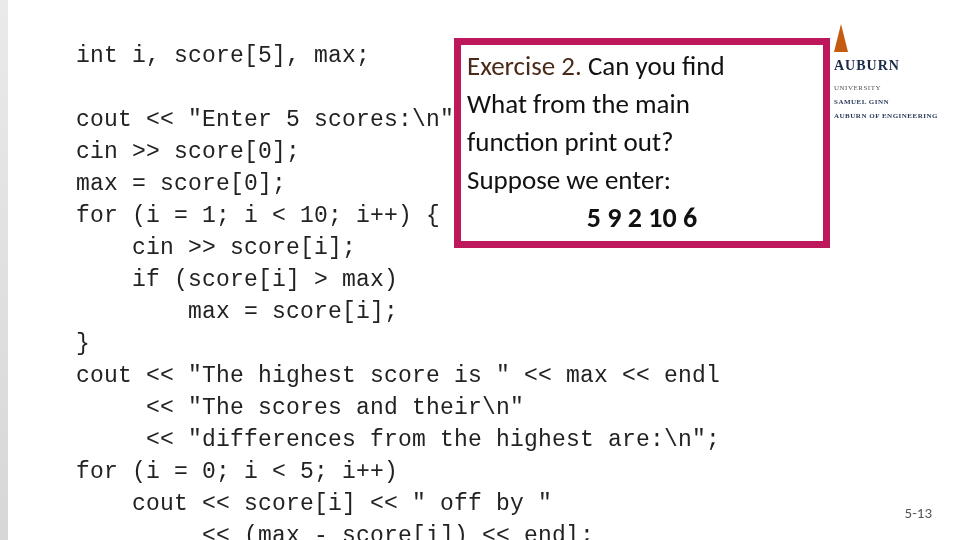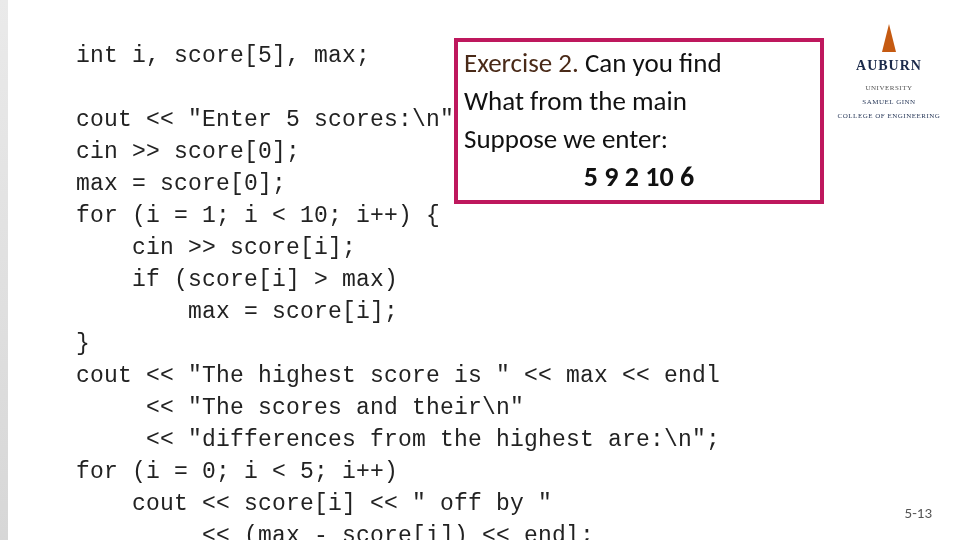--- a/index.html
+++ b/index.html
@@ -28,42 +28,42 @@
     line-height: 32px;
     white-space: pre;
     color: #222;
     letter-spacing: 0.2px;
   }
   .exercise-box {
     position: absolute;
     left: 454px;
     top: 38px;
     width: 350px;
-    border: 4px solid #be185d;
+    border: 7px solid #be185d;
     background: #fff;
     font-family: Calibri, Arial, sans-serif;
     font-size: 27px;
     line-height: 38px;
     color: #111;
     padding: 2px 6px 4px 6px;
   }
   .exercise-box .title {
     color: #4a2a18;
   }
   .exercise-box .numbers {
     text-align: center;
     font-weight: 700;
     font-size: 28px;
   }
   .logo {
     position: absolute;
     right: 16px;
     top: 24px;
     width: 110px;
-    text-align: center;
+    text-align: left;
     font-family: Georgia, "Times New Roman", serif;
   }
   .logo .tower {
     display: inline-block;
     width: 14px;
     height: 28px;
     background: #c55a11;
     clip-path: polygon(50% 0, 100% 100%, 0 100%);
     margin-bottom: 2px;
   }
@@ -78,21 +78,21 @@
     font-size: 7px;
     color: #555;
     letter-spacing: 0.5px;
     margin-top: 10px;
   }
   .logo .college {
     font-size: 7px;
     color: #2a3a5a;
     letter-spacing: 0.5px;
     font-variant: small-caps;
-    font-weight: 400;
+    font-weight: 700;
     margin-top: 6px;
   }
   .pagenum {
     position: absolute;
     right: 28px;
     bottom: 18px;
     font-family: Calibri, Arial, sans-serif;
     font-size: 15px;
     color: #555;
   }
@@ -117,25 +117,26 @@
        &lt;&lt; "differences from the highest are:\n";
   for (i = 0; i &lt; 5; i++)
       cout &lt;&lt; score[i] &lt;&lt; " off by "
            &lt;&lt; (max - score[i]) &lt;&lt; endl;</div>
 
 <div class="exercise-box">
   <div>
     <span class="title">Exercise 2. </span><span>Can you find</span>
   </div>
   <div>What from the main</div>
+  <div>function print out?</div>
   <div>Suppose we enter:</div>
   <div class="numbers">5 9 2 10 6</div>
 </div>
 
 <div class="logo">
   <span class="tower"></span>
   <div class="univ">AUBURN</div>
   <div class="sub">UNIVERSITY</div>
   <div class="college">SAMUEL GINN</div>
-  <div class="college">COLLEGE OF ENGINEERING</div>
+  <div class="college">AUBURN OF ENGINEERING</div>
 </div>
 
 <div class="pagenum">5-13</div>
 
 </body></html>

